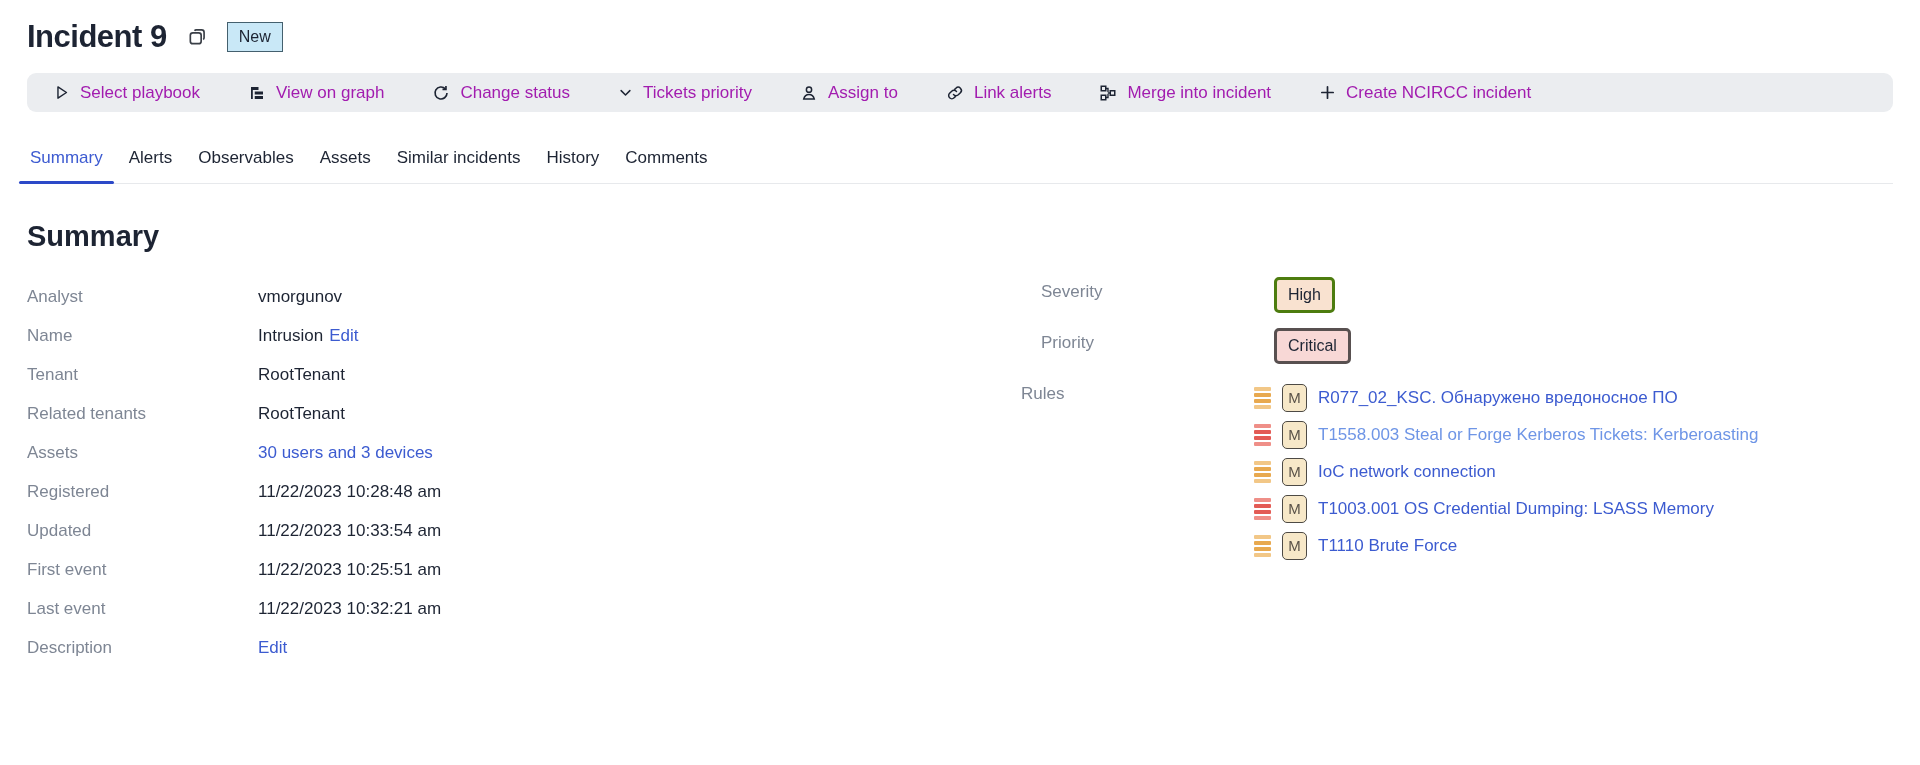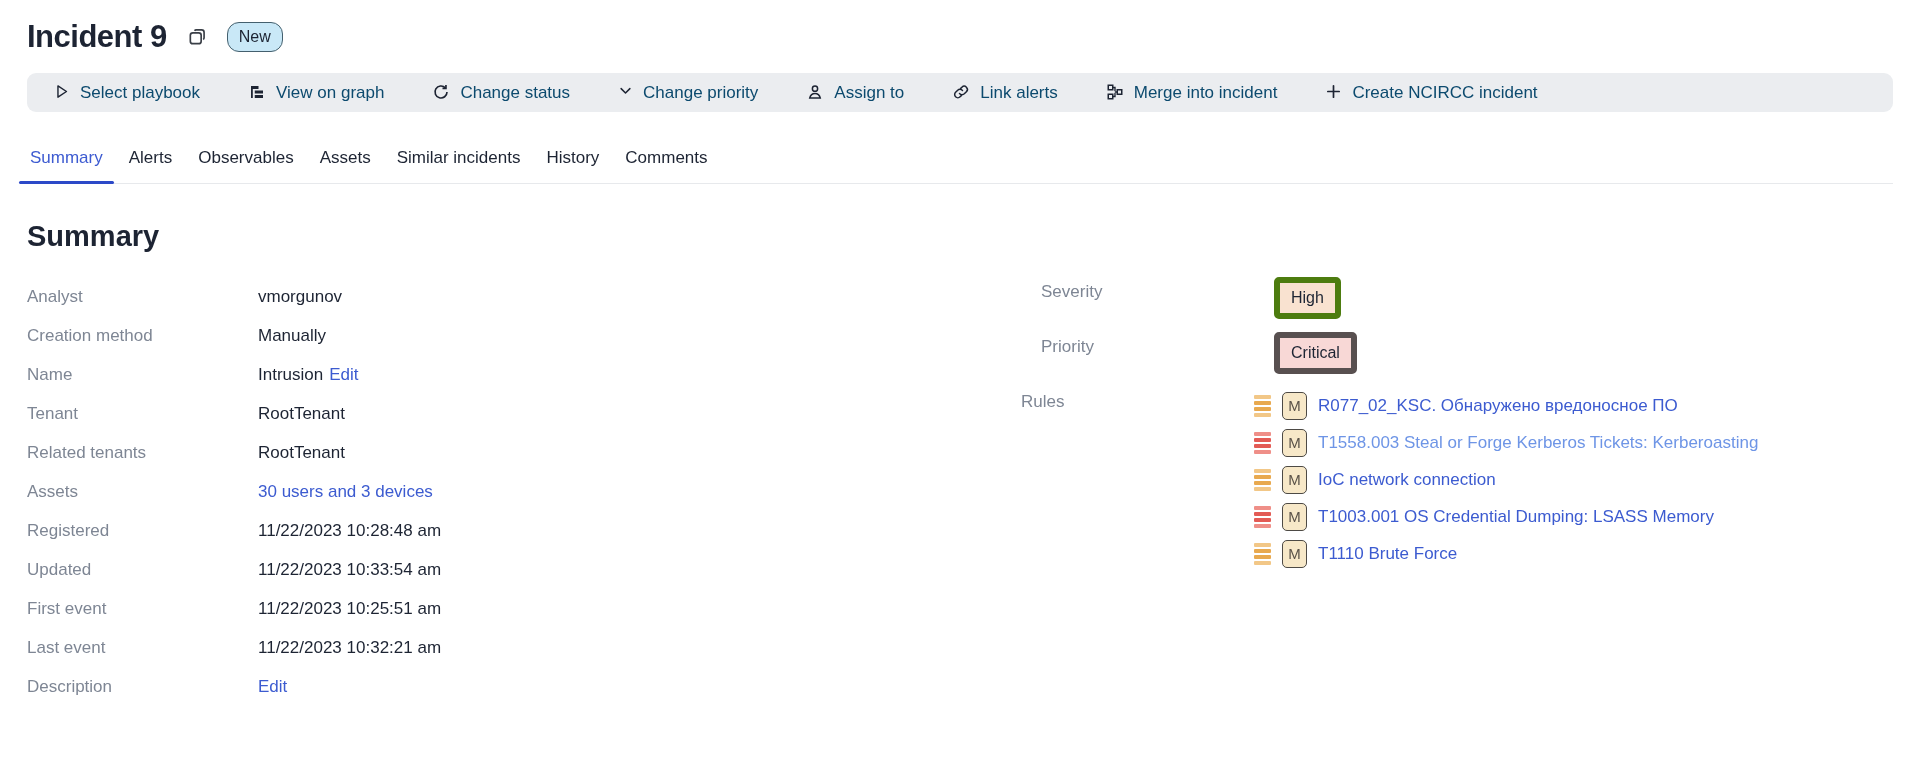--- a/index.html
+++ b/index.html
@@ -8,30 +8,30 @@
     font-family:"Liberation Sans",sans-serif;color:#1d2433;
     -webkit-font-smoothing:antialiased;
   }
   .page{padding:14px 27px 0 27px;}
 
   
   .header-row{display:flex;align-items:center;gap:20px;height:46px;text-align:right;}
   .page-title{font-size:31px;font-weight:700;letter-spacing:-.5px;margin:0;}
   .icon-btn{background:none;border:none;padding:0;cursor:pointer;display:flex;align-items:center;color:#3a3f47;}
   .badge-new{
-    background:#c9e8f7;border:1px solid #44606e;border-radius:12px;
+    background:#c9e8f7;border:1px solid #44606e;border-radius:0;
     padding:4px 11px;font-size:16px;color:#1d2433;line-height:20px;
   }
 
   
   .toolbar{
     margin-top:13px;background:#ebedf0;border-radius:9px;height:39px;
     display:flex;align-items:center;padding:0 20px;gap:36px;
   }
-  .tb-item{display:flex;align-items:flex-start;gap:10px;font-size:17px;color:#0c4a6e;cursor:pointer;background:none;border:none;font-family:inherit;}
+  .tb-item{display:flex;align-items:center;gap:10px;font-size:17px;color:#a21caf;cursor:pointer;background:none;border:none;font-family:inherit;}
   .tb-item svg{flex:0 0 auto;}
 
   
   .tabs{display:flex;margin-top:24px;border-bottom:1px solid #e7e9ec;}
   .tab{
     padding:12px 13px 15px 13px;font-size:17px;color:#1d2433;cursor:pointer;
     position:relative;background:none;border:none;font-family:inherit;
   }
   .tab:first-child{margin-left:-10px;}
   .tab.active{color:#3d5bd1;}
@@ -49,21 +49,21 @@
   .frow{display:flex;align-items:center;min-height:39px;font-size:17px;}
   .flabel{width:231px;flex:0 0 auto;color:#7e8694;}
   .fvalue{color:#1d2433;}
   .link{color:#3c5bd0;text-decoration:none;cursor:pointer;}
 
   .rrow{display:flex;align-items:flex-start;font-size:17px;}
   .rlabel{width:233px;flex:0 0 auto;color:#7e8694;padding-top:5px;}
   .rrow.sev{margin-bottom:13px;min-height:38px;margin-left:20px;}
   .badge-chip{
     display:inline-block;border-radius:5px;padding:5px 11px;font-size:16px;
-    border:6px solid #4d7c0f;color:#1d2433;line-height:20px;
+    border:3px solid #4d7c0f;color:#1d2433;line-height:20px;
   }
   .badge-high{background:#f9e2d0;}
   .badge-critical{background:#f8d8d6;border-color:#585050;}
 
   .rules-list{display:flex;flex-direction:column;}
   .rule-row{display:flex;align-items:center;gap:11px;min-height:37px;cursor:pointer;}
   .bars{width:17px;display:flex;flex-direction:column;gap:2px;flex:0 0 auto;}
   .bars span{display:block;height:4px;border-radius:1px;}
   .bars.medium span:nth-child(1),.bars.medium span:nth-child(4){background:#f2c787;}
   .bars.medium span:nth-child(2),.bars.medium span:nth-child(3){background:#e8a94f;}
@@ -125,21 +125,21 @@
           </svg>
       </span>
       <span>Change status</span>
     </button>
     <button class="tb-item">
       <span style="display:flex;">
         <svg width="15" height="15" viewBox="0 0 24 24" fill="none" stroke="#1d2433" stroke-width="2.4" stroke-linecap="round" stroke-linejoin="round">
             <path d="M5 9l7 7 7-7"></path>
           </svg>
       </span>
-      <span>Change priority</span>
+      <span>Tickets priority</span>
     </button>
     <button class="tb-item">
       <span style="display:flex;">
         <svg width="18" height="18" viewBox="0 0 24 24" fill="none" stroke="#1d2433" stroke-width="2">
             <circle cx="12" cy="7.5" r="3.5"></circle>
             <path d="M5 20c1-4 4-6 7-6s6 2 7 6z"></path>
           </svg>
       </span>
       <span>Assign to</span>
     </button>
@@ -187,24 +187,20 @@
   <h2 class="section-title">Summary</h2>
 
   <div class="columns">
 
     <div class="col-left">
       <div class="frow">
         <span class="flabel">Analyst</span>
         <span class="fvalue">vmorgunov</span>
       </div>
       <div class="frow">
-        <span class="flabel">Creation method</span>
-        <span class="fvalue">Manually</span>
-      </div>
-      <div class="frow">
         <span class="flabel">Name</span>
         <span class="fvalue">Intrusion</span>
         <a class="link" style="margin-left:6px;">Edit</a>
       </div>
       <div class="frow">
         <span class="flabel">Tenant</span>
         <span class="fvalue">RootTenant</span>
       </div>
       <div class="frow">
         <span class="flabel">Related tenants</span>

